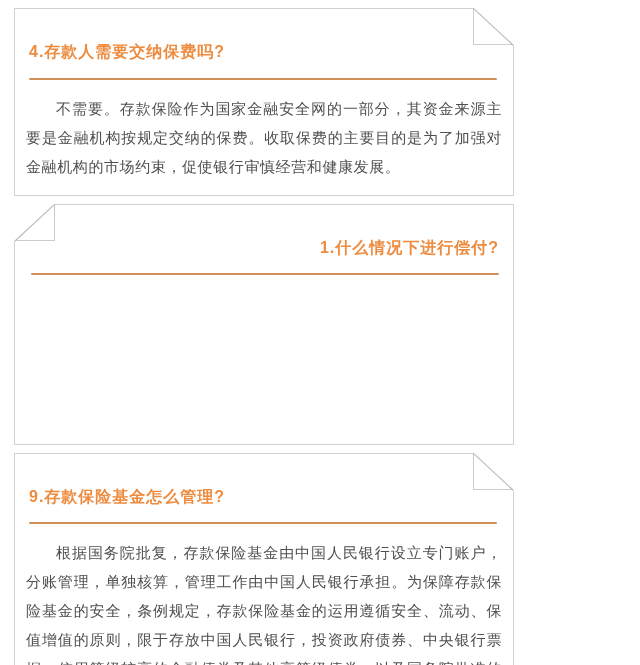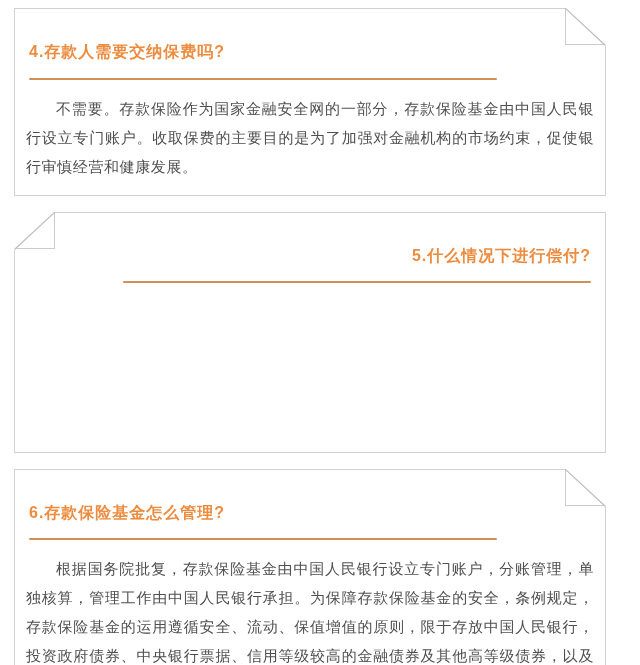--- a/index.html
+++ b/index.html
@@ -8,24 +8,24 @@
     width: 640px; height: 665px;
     background: #ffffff;
     font-family: "Liberation Sans", "DejaVu Sans", sans-serif;
   }
   .page {
     width: 640px; height: 665px;
     padding: 8px 14px 10px 14px;
   }
   .card {
     position: relative;
-    width: 592px;
+    width: 500px;
     border: 1px solid #d2d2d2;
     background: #ffffff;
-    margin-bottom: 16px;
+    margin-bottom: 8px;
     padding: 14px 0 14px 0;
   }
   .card-1 { min-height: 160px; }
   .card-2 { min-height: 241px; }
   .card-3 { min-height: 214px; }
 
   .q-title {
     font-size: 16px;
     line-height: 24px;
     letter-spacing: 1px;
@@ -76,41 +76,41 @@
   <section class="card card-1">
     <div class="fold tr">
       <svg width="41" height="38" viewBox="0 0 41 38">
         <line x1="0.5" y1="0" x2="0.5" y2="37" stroke="#cccccc" stroke-width="1"></line>
         <line x1="0" y1="36.5" x2="40" y2="36.5" stroke="#cccccc" stroke-width="1"></line>
         <line x1="0" y1="0" x2="40.5" y2="37.5" stroke="#bdbdbd" stroke-width="1.2"></line>
       </svg>
     </div>
     <h2 class="q-title">4.存款人需要交纳保费吗?</h2>
     <div class="underline"></div>
-    <p class="answer">不需要。存款保险作为国家金融安全网的一部分，存款保险基金由中国人民银行设立专门账户。收取保费的主要目的是为了加强对金融机构的市场约束，促使银行审慎经营和健康发展。</p>
+    <p class="answer">不需要。存款保险作为国家金融安全网的一部分，其资金来源主要是金融机构按规定交纳的保费。收取保费的主要目的是为了加强对金融机构的市场约束，促使银行审慎经营和健康发展。</p>
   </section>
 
   <section class="card card-2">
     <div class="fold tl">
       <svg width="41" height="38" viewBox="0 0 41 38">
         <line x1="40.5" y1="0" x2="40.5" y2="37" stroke="#cccccc" stroke-width="1"></line>
         <line x1="1" y1="36.5" x2="41" y2="36.5" stroke="#cccccc" stroke-width="1"></line>
         <line x1="41" y1="0" x2="0.5" y2="37.5" stroke="#bdbdbd" stroke-width="1.2"></line>
       </svg>
     </div>
-    <h2 class="q-title right">5.什么情况下进行偿付?</h2>
+    <h2 class="q-title right">1.什么情况下进行偿付?</h2>
     <div class="underline right"></div>
   </section>
 
   <section class="card card-3">
     <div class="fold tr">
       <svg width="41" height="38" viewBox="0 0 41 38">
         <line x1="0.5" y1="0" x2="0.5" y2="37" stroke="#cccccc" stroke-width="1"></line>
         <line x1="0" y1="36.5" x2="40" y2="36.5" stroke="#cccccc" stroke-width="1"></line>
         <line x1="0" y1="0" x2="40.5" y2="37.5" stroke="#bdbdbd" stroke-width="1.2"></line>
       </svg>
     </div>
-    <h2 class="q-title">6.存款保险基金怎么管理?</h2>
+    <h2 class="q-title">9.存款保险基金怎么管理?</h2>
     <div class="underline"></div>
     <p class="answer">根据国务院批复，存款保险基金由中国人民银行设立专门账户，分账管理，单独核算，管理工作由中国人民银行承担。为保障存款保险基金的安全，条例规定，存款保险基金的运用遵循安全、流动、保值增值的原则，限于存放中国人民银行，投资政府债券、中央银行票据、信用等级较高的金融债券及其他高等级债券，以及国务院批准的其他资金运用形式。</p>
   </section>
 
 </div>
 
 </body></html>

